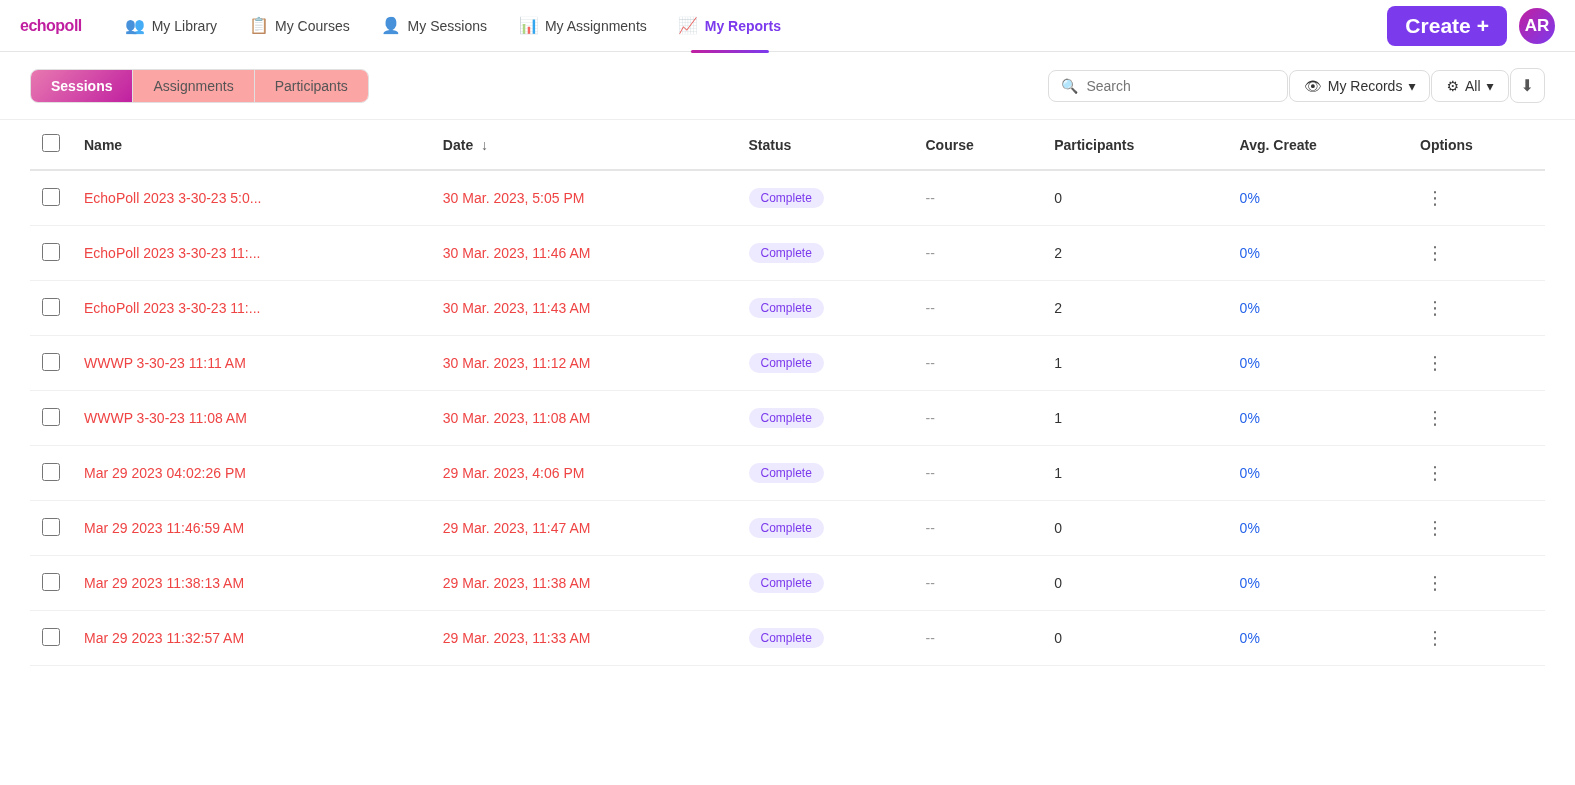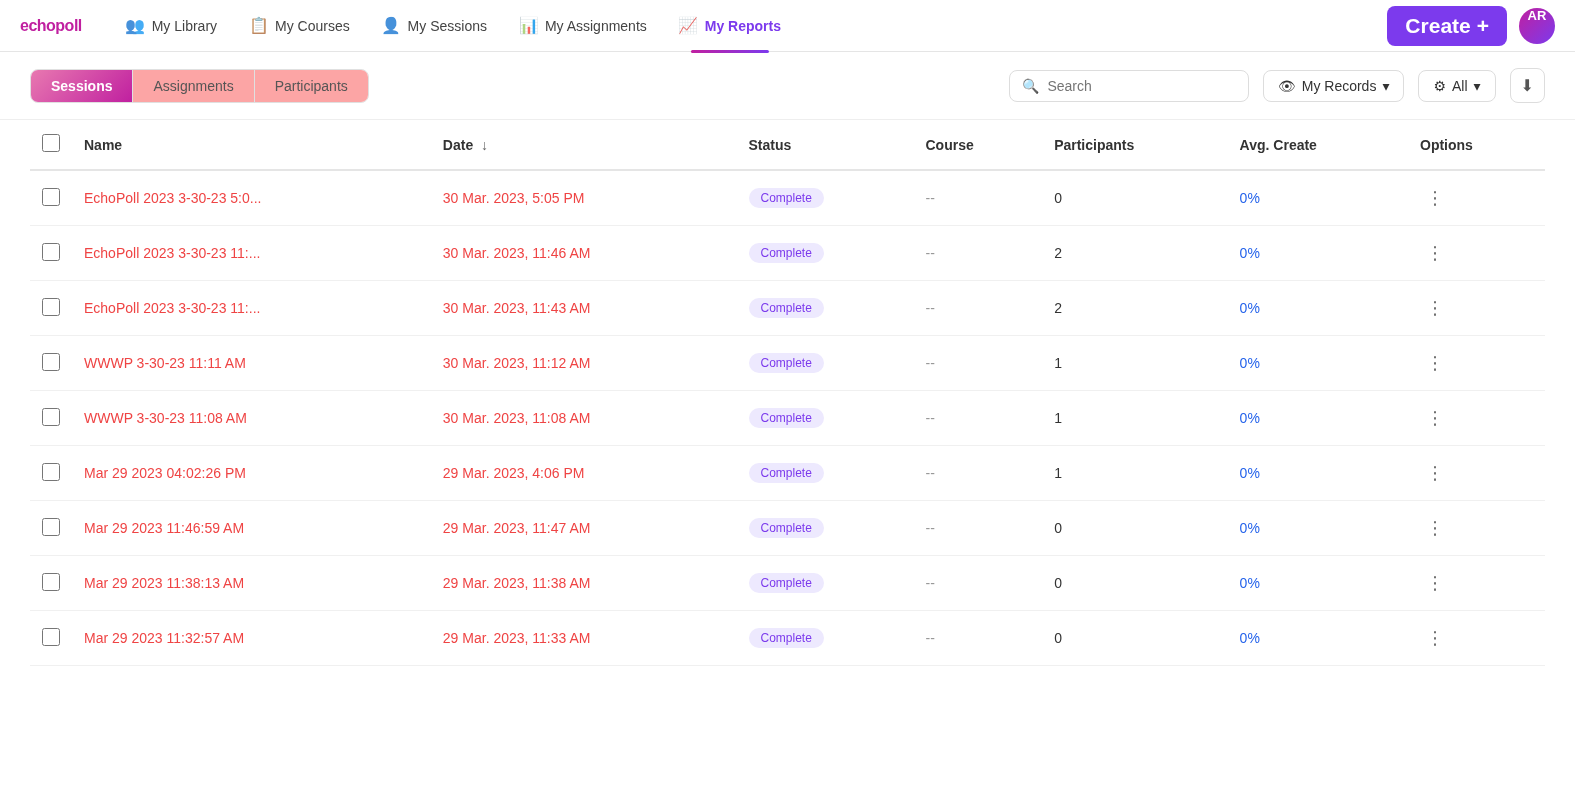--- a/index.html
+++ b/index.html
@@ -77,32 +77,33 @@
       font-weight: 600;
       cursor: pointer;
     }
     .avatar {
       width: 36px;
       height: 36px;
       border-radius: 50%;
       background: linear-gradient(135deg, #c020a0, #7c3aed);
       color: white;
       display: flex;
+      align-items: center;
       justify-content: center;
-      font-size: 13px;
+      font-size: 17px;
       font-weight: 700;
       cursor: pointer;
     }
 
     
     .sub-header {
       display: flex;
       align-items: center;
       padding: 16px 30px;
-      gap: 14px;
+      gap: 1px;
       border-bottom: 1px solid #eee;
     }
     .tab-group {
       display: flex;
       border: 1px solid #e0e0e0;
       border-radius: 8px;
       overflow: hidden;
     }
     .tab-btn {
       padding: 8px 20px;

